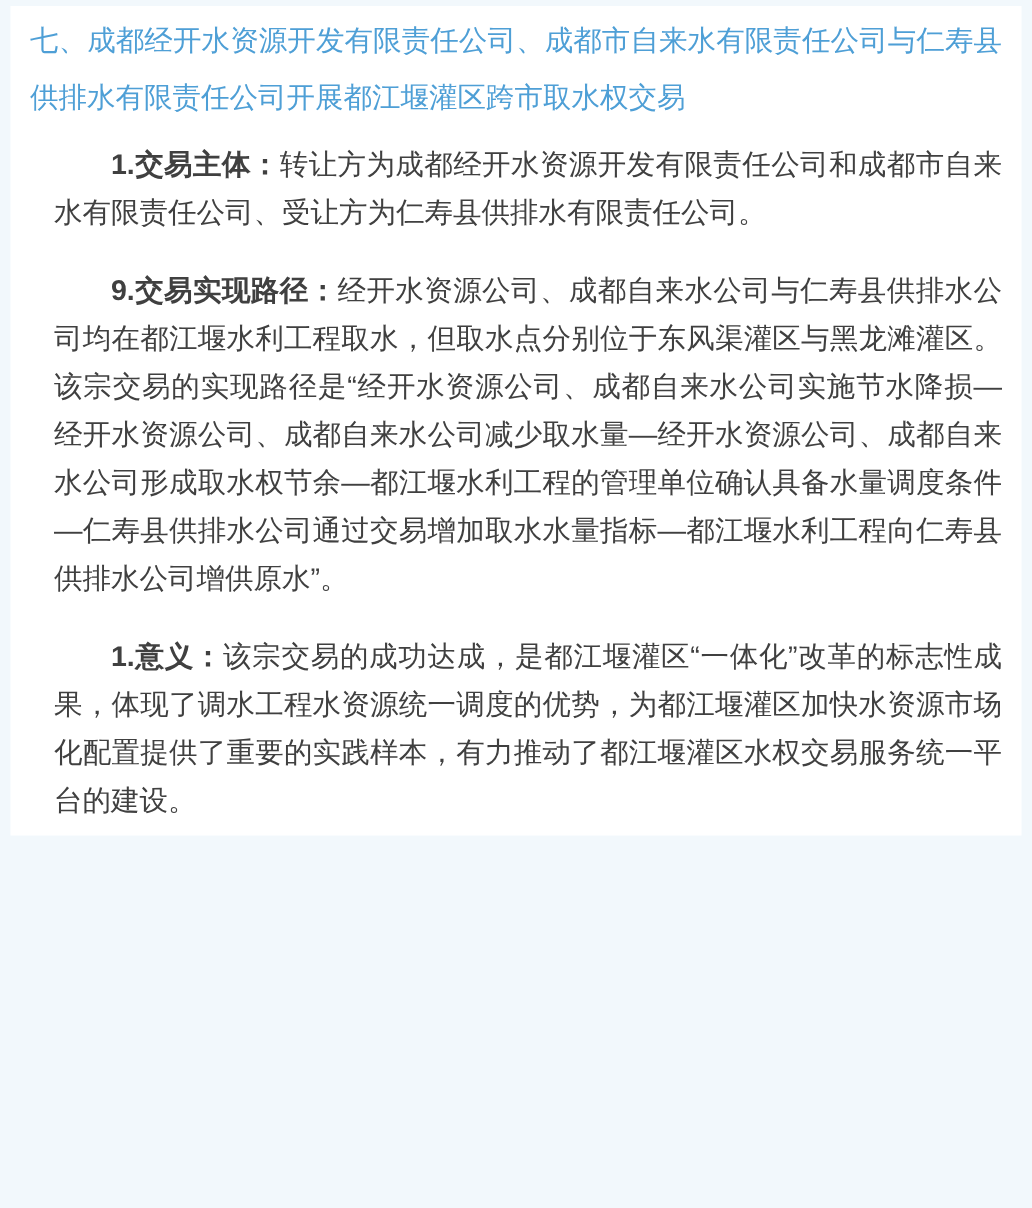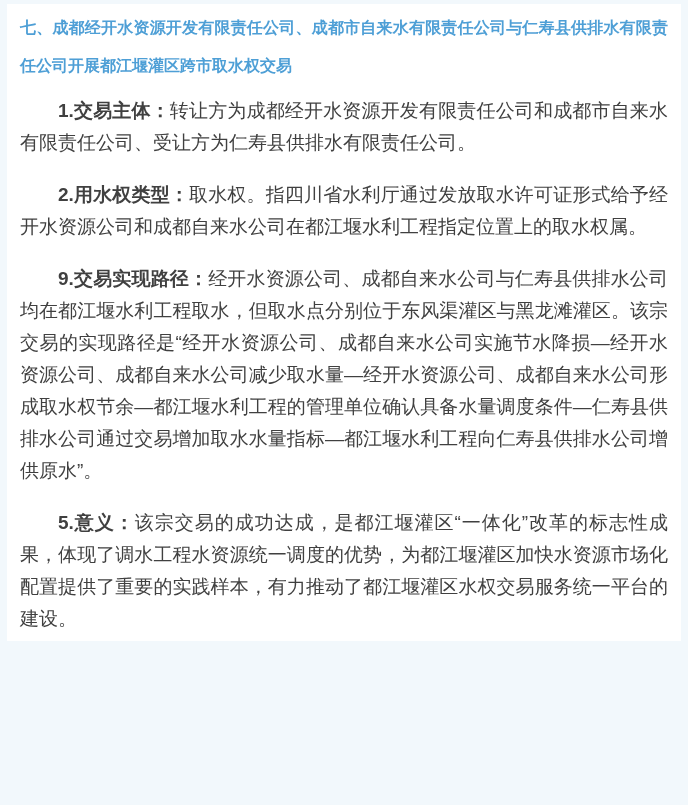--- a/index.html
+++ b/index.html
@@ -15,28 +15,28 @@
   }
   .page {
     background: var(--page-bg, #ffffff);
     margin: 4px 7px 0 7px;
     padding: 5px 13px 6px 13px;
     box-sizing: border-box;
     width: 674px;
   }
   .article-title {
     margin: 0 0 10px 0;
-    font-size: 16px;
+    font-size: 19px;
     line-height: 38px;
-    font-weight: bold;
+    font-weight: normal;
     color: var(--title-color, #4e9fd6);
     text-align: justify;
   }
   .article-body p.para {
-    margin: 0 0 20px 0;
+    margin: 0 0 20px 16px;
     font-size: 19px;
     line-height: 32px;
     color: var(--text-color, #404040);
     text-align: justify;
     text-indent: 2em;
     word-break: break-all;
   }
   .article-body p.para:last-child {
     margin-bottom: 0;
   }
@@ -47,20 +47,19 @@
 </head>
 <body>
 
 <div class="page">
   <h1 class="article-title">七、成都经开水资源开发有限责任公司、成都市自来水有限责任公司与仁寿县供排水有限责任公司开展都江堰灌区跨市取水权交易</h1>
 
   <div class="article-body">
 
       <p class="para"><span class="para-label">1.交易主体：</span><span>转让方为成都经开水资源开发有限责任公司和成都市自来水有限责任公司、受让方为仁寿县供排水有限责任公司。</span></p>
 
-      <p class="para"><span class="para-label">2.用水权类型：</span><span>取水权。指四川省水利厅通过发放取水许可证形式给予经开水资源公司和成都自来水公司在都江堰水利工程指定位置上的取水权属。</span></p>
 
 
       <p class="para"><span class="para-label">9.交易实现路径：</span><span>经开水资源公司、成都自来水公司与仁寿县供排水公司均在都江堰水利工程取水，但取水点分别位于东风渠灌区与黑龙滩灌区。该宗交易的实现路径是“经开水资源公司、成都自来水公司实施节水降损—经开水资源公司、成都自来水公司减少取水量—经开水资源公司、成都自来水公司形成取水权节余—都江堰水利工程的管理单位确认具备水量调度条件—仁寿县供排水公司通过交易增加取水水量指标—都江堰水利工程向仁寿县供排水公司增供原水”。</span></p>
 
-      <p class="para"><span class="para-label">5.意义：</span><span>该宗交易的成功达成，是都江堰灌区“一体化”改革的标志性成果，体现了调水工程水资源统一调度的优势，为都江堰灌区加快水资源市场化配置提供了重要的实践样本，有力推动了都江堰灌区水权交易服务统一平台的建设。</span></p>
+      <p class="para"><span class="para-label">1.意义：</span><span>该宗交易的成功达成，是都江堰灌区“一体化”改革的标志性成果，体现了调水工程水资源统一调度的优势，为都江堰灌区加快水资源市场化配置提供了重要的实践样本，有力推动了都江堰灌区水权交易服务统一平台的建设。</span></p>
     </div>
 </div>
 
 </body></html>

